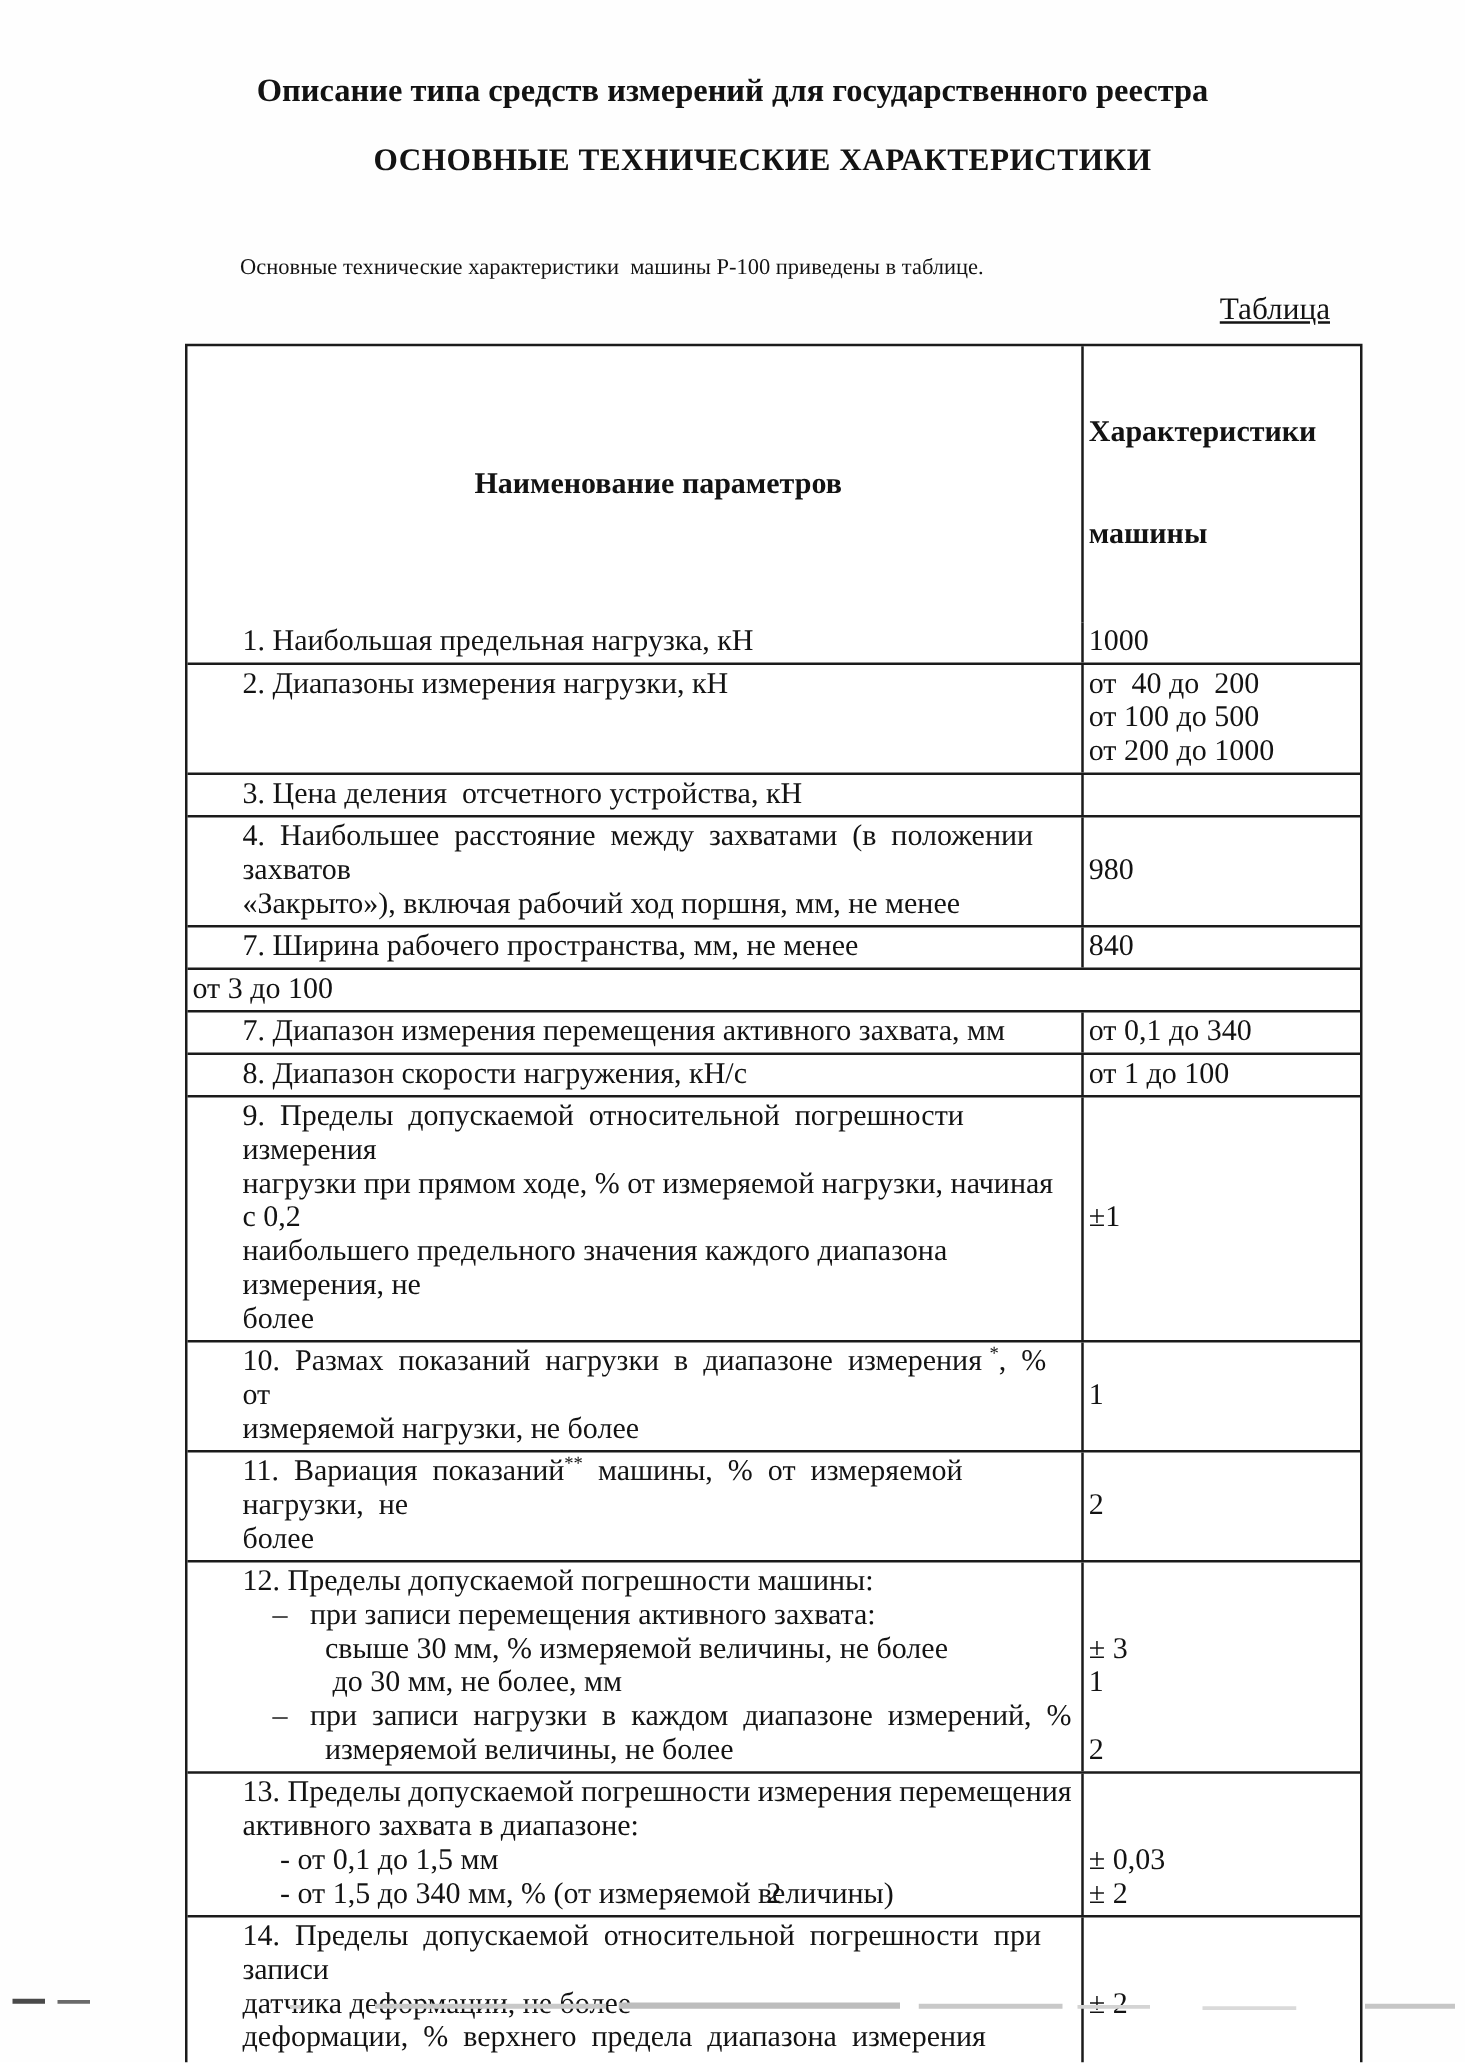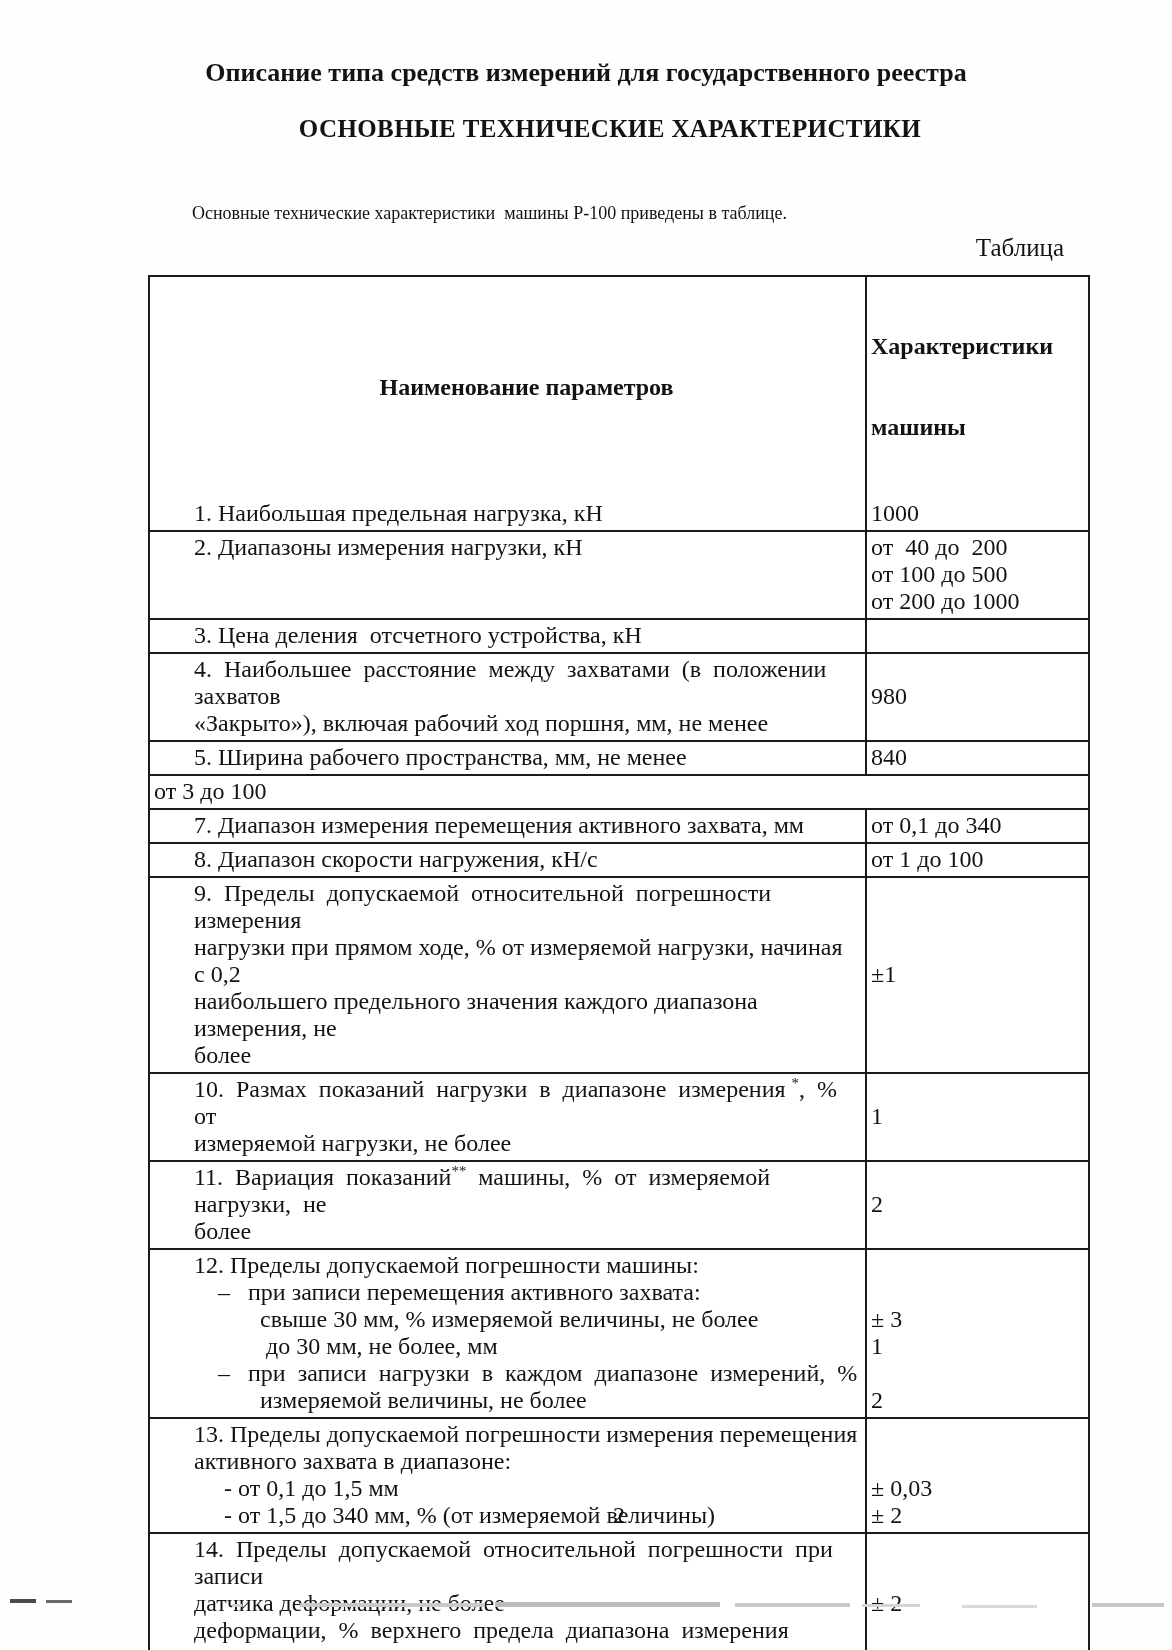--- a/index.html
+++ b/index.html
@@ -35,20 +35,21 @@
     font-size: 18px;
     text-indent: 44px;
     white-space: pre-wrap;
   }
   .caption {
     margin: 10px 0 0 148px;
     width: 942px;
     padding-right: 26px;
     text-align: right;
     font-size: 25px;
+    text-decoration: underline;
   }
   .spec-table {
     margin: 13px 0 0 148px;
     width: 942px;
     border: 2px solid #1b1b1b;
     font-size: 24px;
     background: #fff;
   }
   .row { display: flex; border-top: 2px solid #1b1b1b; }
   .row:first-child { border-top: none; }
@@ -125,21 +126,21 @@
           <div class="cell value"><div class="line">от  40 до  200</div><div class="line">от 100 до 500</div><div class="line">от 200 до 1000</div></div>
         </div>
         <div class="row">
           <div class="cell param"><div class="line">3. Цена деления  отсчетного устройства, кН</div></div>
         </div>
         <div class="row">
           <div class="cell param"><div class="line">4.  Наибольшее  расстояние  между  захватами  (в  положении  захватов</div><div class="line">«Закрыто»), включая рабочий ход поршня, мм, не менее</div></div>
           <div class="cell value"><div class="line">&nbsp;</div><div class="line">980</div></div>
         </div>
         <div class="row">
-          <div class="cell param"><div class="line">5. Ширина рабочего пространства, мм, не менее</div></div>
+          <div class="cell param"><div class="line">7. Ширина рабочего пространства, мм, не менее</div></div>
           <div class="cell value"><div class="line">840</div></div>
         </div>
         <div class="row">
           <div class="cell value"><div class="line">от 3 до 100</div></div>
         </div>
         <div class="row">
           <div class="cell param"><div class="line">7. Диапазон измерения перемещения активного захвата, мм</div></div>
           <div class="cell value"><div class="line">от 0,1 до 340</div></div>
         </div>
         <div class="row">

